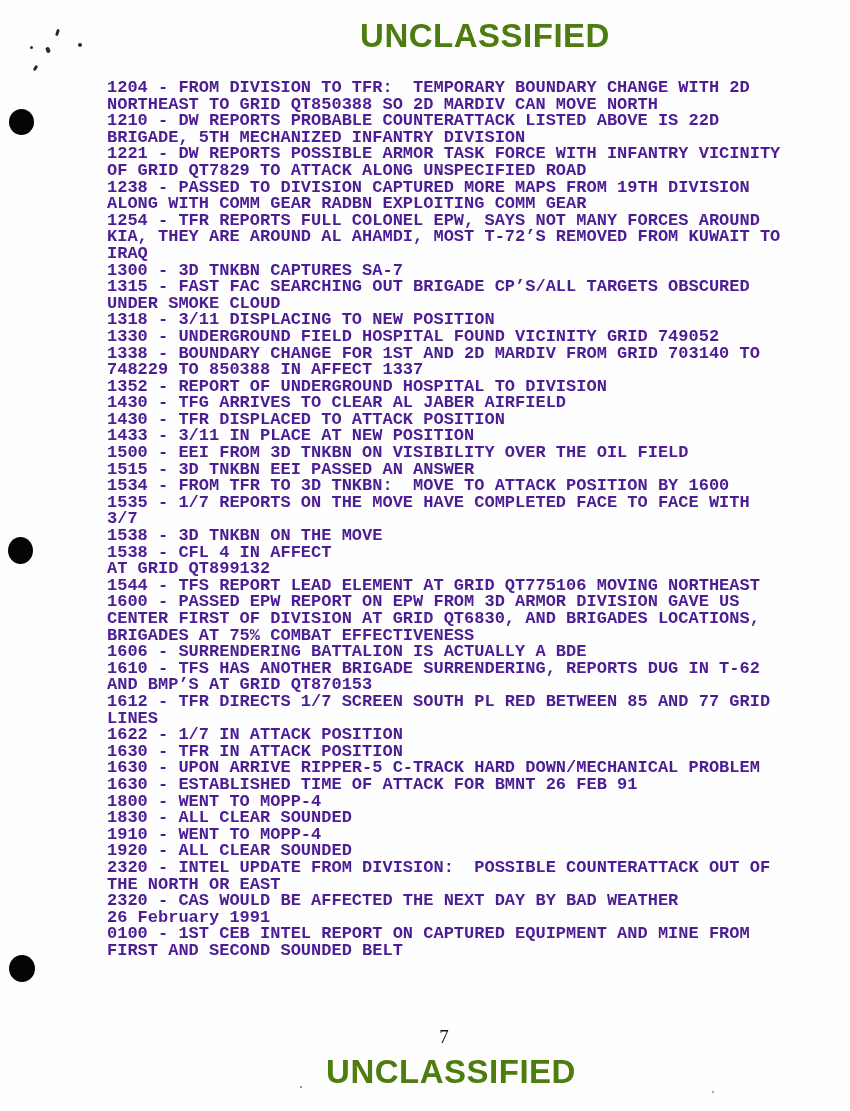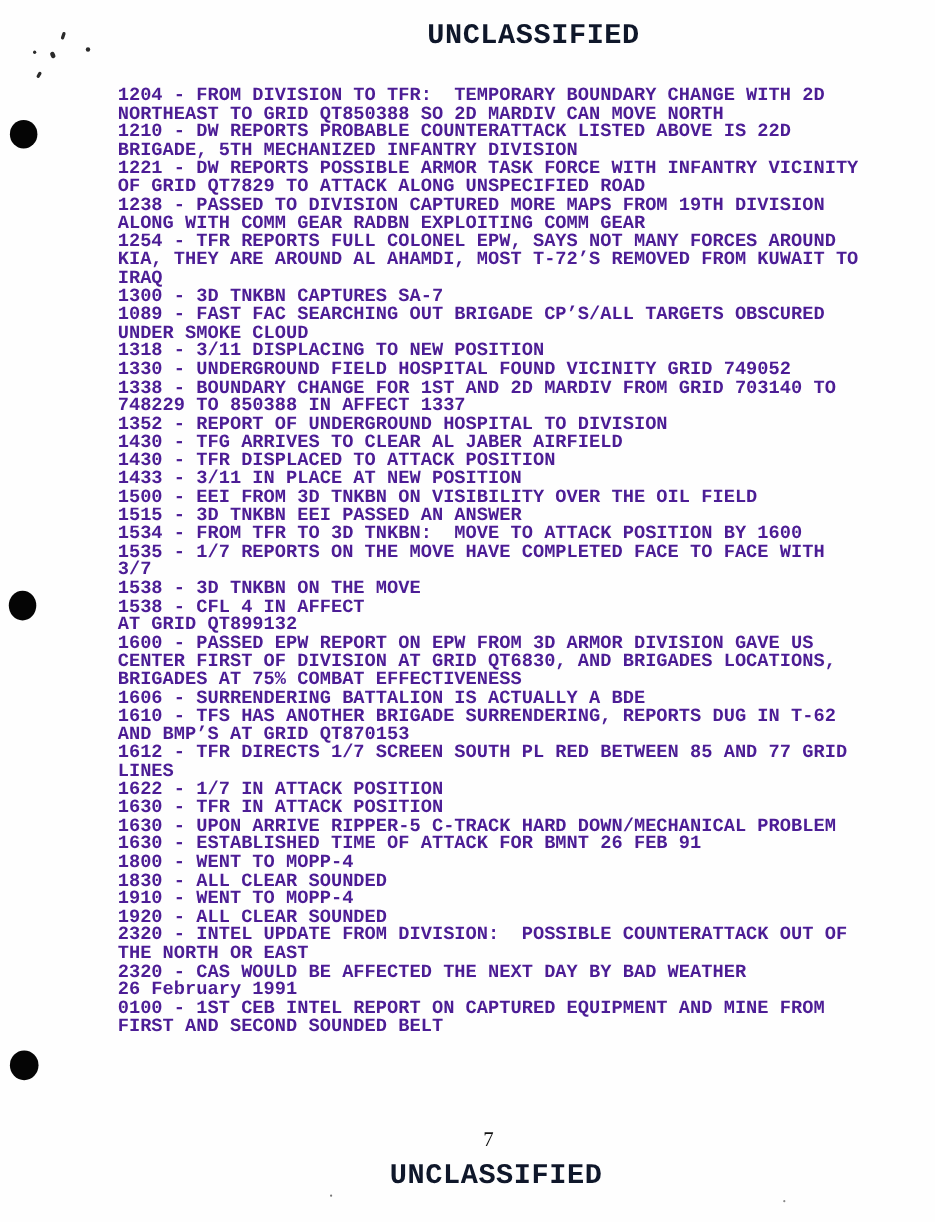--- a/index.html
+++ b/index.html
@@ -27,25 +27,25 @@
   .speck-1 { left: 56px; top: 29px; width: 3px; height: 7px; transform: rotate(18deg); border-radius: 2px; }
   .speck-2 { left: 78px; top: 43px; width: 4px; height: 4px; }
   .speck-3 { left: 30px; top: 46px; width: 3px; height: 3px; }
   .speck-4 { left: 46px; top: 47px; width: 4px; height: 6px; transform: rotate(-25deg); border-radius: 2px; }
   .speck-5 { left: 34px; top: 65px; width: 3px; height: 6px; transform: rotate(30deg); border-radius: 2px; }
   .speck-6 { left: 300px; top: 1086px; width: 2px; height: 2px; background:#777; }
   .speck-7 { left: 712px; top: 1091px; width: 2px; height: 2px; background:#888; }
   .classification {
     position: absolute;
     transform: translateX(-50%);
-    font-family: Liberation Mono, monospace;
+    font-family: Liberation Sans, sans-serif;
     font-weight: bold;
-    font-size: 26px;
+    font-size: 33px;
     letter-spacing: 0.5px;
-    color: #0f172a;
+    color: #4d7c0f;
     white-space: nowrap;
   }
   .classification-header { left: 485px; top: 17px; }
   .classification-footer { left: 451px; top: 1053px; }
   .page-number {
     position: absolute;
     left: 444px;
     top: 1026px;
     transform: translateX(-50%);
     font-family: "Liberation Serif", serif;
@@ -88,38 +88,39 @@
       <div class="log-line">1210 - DW REPORTS PROBABLE COUNTERATTACK LISTED ABOVE IS 22D</div>
       <div class="log-line">BRIGADE, 5TH MECHANIZED INFANTRY DIVISION</div>
       <div class="log-line">1221 - DW REPORTS POSSIBLE ARMOR TASK FORCE WITH INFANTRY VICINITY</div>
       <div class="log-line">OF GRID QT7829 TO ATTACK ALONG UNSPECIFIED ROAD</div>
       <div class="log-line">1238 - PASSED TO DIVISION CAPTURED MORE MAPS FROM 19TH DIVISION</div>
       <div class="log-line">ALONG WITH COMM GEAR RADBN EXPLOITING COMM GEAR</div>
       <div class="log-line">1254 - TFR REPORTS FULL COLONEL EPW, SAYS NOT MANY FORCES AROUND</div>
       <div class="log-line">KIA, THEY ARE AROUND AL AHAMDI, MOST T-72’S REMOVED FROM KUWAIT TO</div>
       <div class="log-line">IRAQ</div>
       <div class="log-line">1300 - 3D TNKBN CAPTURES SA-7</div>
-      <div class="log-line">1089 - FAST FAC SEARCHING OUT BRIGADE CP’S/ALL TARGETS OBSCURED</div>
+      <div class="log-line">1315 - FAST FAC SEARCHING OUT BRIGADE CP’S/ALL TARGETS OBSCURED</div>
       <div class="log-line">UNDER SMOKE CLOUD</div>
       <div class="log-line">1318 - 3/11 DISPLACING TO NEW POSITION</div>
       <div class="log-line">1330 - UNDERGROUND FIELD HOSPITAL FOUND VICINITY GRID 749052</div>
       <div class="log-line">1338 - BOUNDARY CHANGE FOR 1ST AND 2D MARDIV FROM GRID 703140 TO</div>
       <div class="log-line">748229 TO 850388 IN AFFECT 1337</div>
       <div class="log-line">1352 - REPORT OF UNDERGROUND HOSPITAL TO DIVISION</div>
       <div class="log-line">1430 - TFG ARRIVES TO CLEAR AL JABER AIRFIELD</div>
       <div class="log-line">1430 - TFR DISPLACED TO ATTACK POSITION</div>
       <div class="log-line">1433 - 3/11 IN PLACE AT NEW POSITION</div>
       <div class="log-line">1500 - EEI FROM 3D TNKBN ON VISIBILITY OVER THE OIL FIELD</div>
       <div class="log-line">1515 - 3D TNKBN EEI PASSED AN ANSWER</div>
       <div class="log-line">1534 - FROM TFR TO 3D TNKBN:  MOVE TO ATTACK POSITION BY 1600</div>
       <div class="log-line">1535 - 1/7 REPORTS ON THE MOVE HAVE COMPLETED FACE TO FACE WITH</div>
       <div class="log-line">3/7</div>
       <div class="log-line">1538 - 3D TNKBN ON THE MOVE</div>
       <div class="log-line">1538 - CFL 4 IN AFFECT</div>
       <div class="log-line">AT GRID QT899132</div>
+      <div class="log-line">1544 - TFS REPORT LEAD ELEMENT AT GRID QT775106 MOVING NORTHEAST</div>
       <div class="log-line">1600 - PASSED EPW REPORT ON EPW FROM 3D ARMOR DIVISION GAVE US</div>
       <div class="log-line">CENTER FIRST OF DIVISION AT GRID QT6830, AND BRIGADES LOCATIONS,</div>
       <div class="log-line">BRIGADES AT 75% COMBAT EFFECTIVENESS</div>
       <div class="log-line">1606 - SURRENDERING BATTALION IS ACTUALLY A BDE</div>
       <div class="log-line">1610 - TFS HAS ANOTHER BRIGADE SURRENDERING, REPORTS DUG IN T-62</div>
       <div class="log-line">AND BMP’S AT GRID QT870153</div>
       <div class="log-line">1612 - TFR DIRECTS 1/7 SCREEN SOUTH PL RED BETWEEN 85 AND 77 GRID</div>
       <div class="log-line">LINES</div>
       <div class="log-line">1622 - 1/7 IN ATTACK POSITION</div>
       <div class="log-line">1630 - TFR IN ATTACK POSITION</div>

